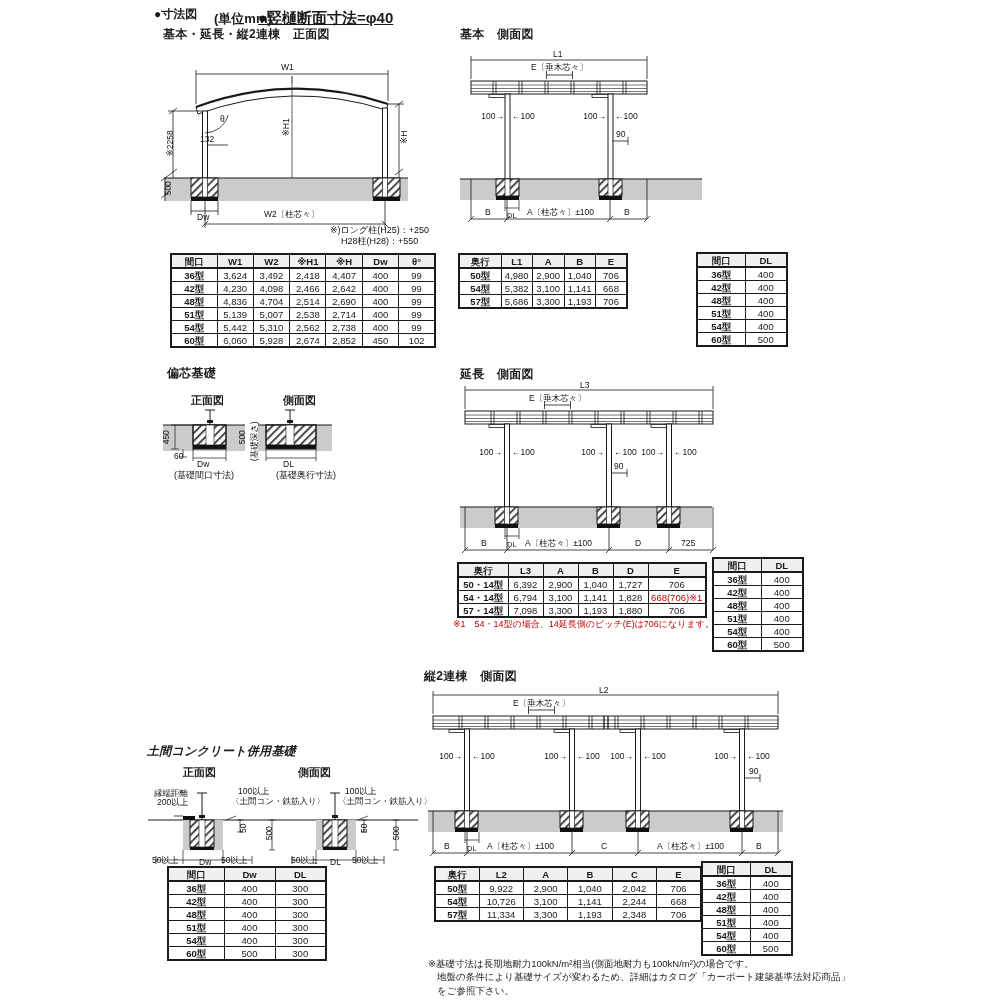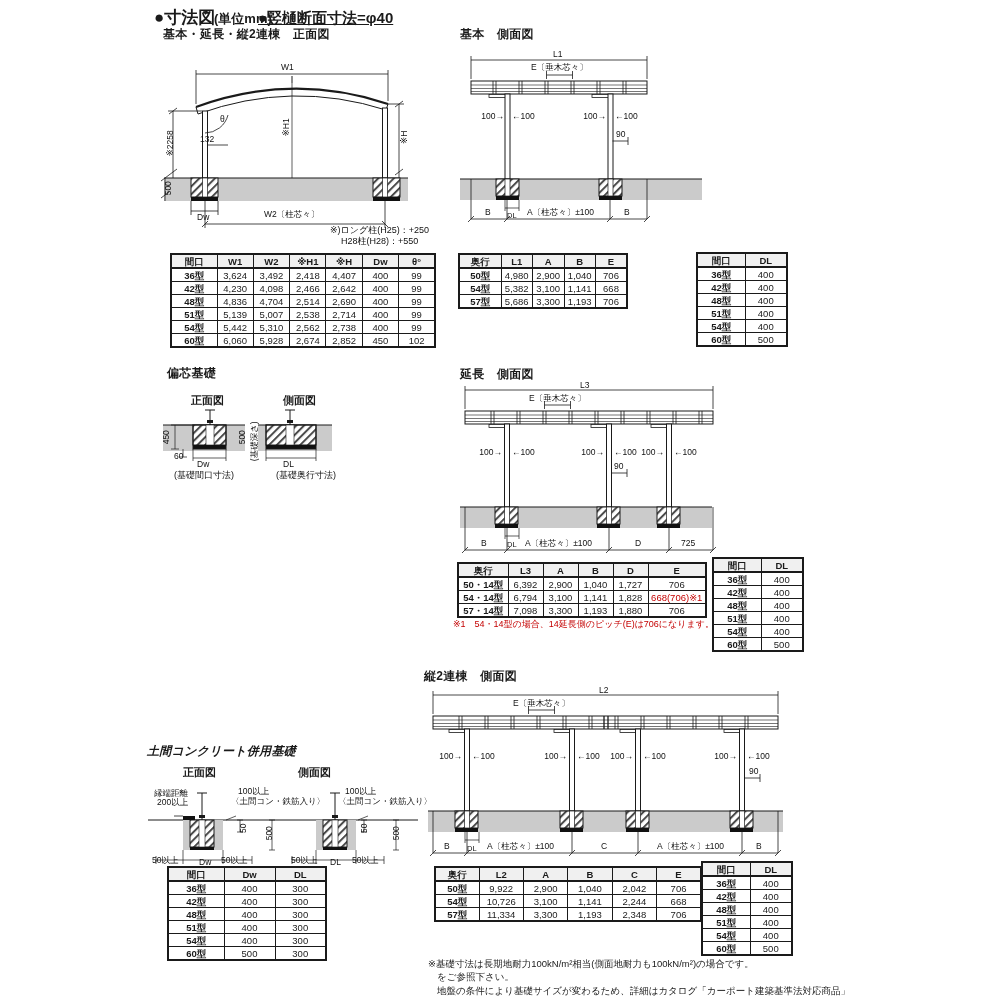--- a/index.html
+++ b/index.html
@@ -1,19 +1,19 @@
 <!DOCTYPE html>
 <html><head>
 <meta charset="utf-8">
 <style>
   html,body{margin:0;padding:0;}
   body{width:1000px;height:1000px;background:#fff;font-family:"Liberation Sans","DejaVu Sans",sans-serif;color:#1a1a1a;}
   #page{position:relative;width:1000px;height:1000px;overflow:hidden;background:#fff;}
   .abs{position:absolute;}
-  .title{font-size:17px;font-weight:bold;white-space:nowrap;}
+  .title{font-size:12px;font-weight:bold;white-space:nowrap;}
   .title-unit{font-size:13px;font-weight:bold;}
   .subtitle{font-size:15px;font-weight:bold;white-space:nowrap;text-decoration:underline;}
   .sec-h{font-size:12px;font-weight:bold;white-space:nowrap;letter-spacing:.3px;}
   .sub-h{font-size:11px;font-weight:bold;white-space:nowrap;}
   .dim{position:absolute;font-size:8.5px;line-height:1;white-space:nowrap;color:#111;}
   .dim.sm{font-size:7.5px;}
   .rot{transform:rotate(-90deg);transform-origin:center center;display:block;text-align:center;}
   .note{font-size:9px;line-height:1.3;color:#111;white-space:nowrap;}
   .red{color:#c40000 !important;}
   svg{display:block;}
@@ -750,17 +750,17 @@
         </tr>
         <tr>
           <th>60型</th>
           <td>500</td>
         </tr>
       </tbody>
     </table>
 
   <div class="abs footer-note" style="left:428px;top:957px;">
     <div>※基礎寸法は長期地耐力100kN/m²相当(側面地耐力も100kN/m²)の場合です。</div>
+    <div style="margin-left:9px;">地盤の条件により基礎サイズが変わるため、詳細はカタログ「カーポート建築基準法対応商品」</div>
     <div style="margin-left:9px;">をご参照下さい。</div>
-    <div style="margin-left:9px;">地盤の条件により基礎サイズが変わるため、詳細はカタログ「カーポート建築基準法対応商品」</div>
   </div>
 
 </div>
 
 </body></html>

